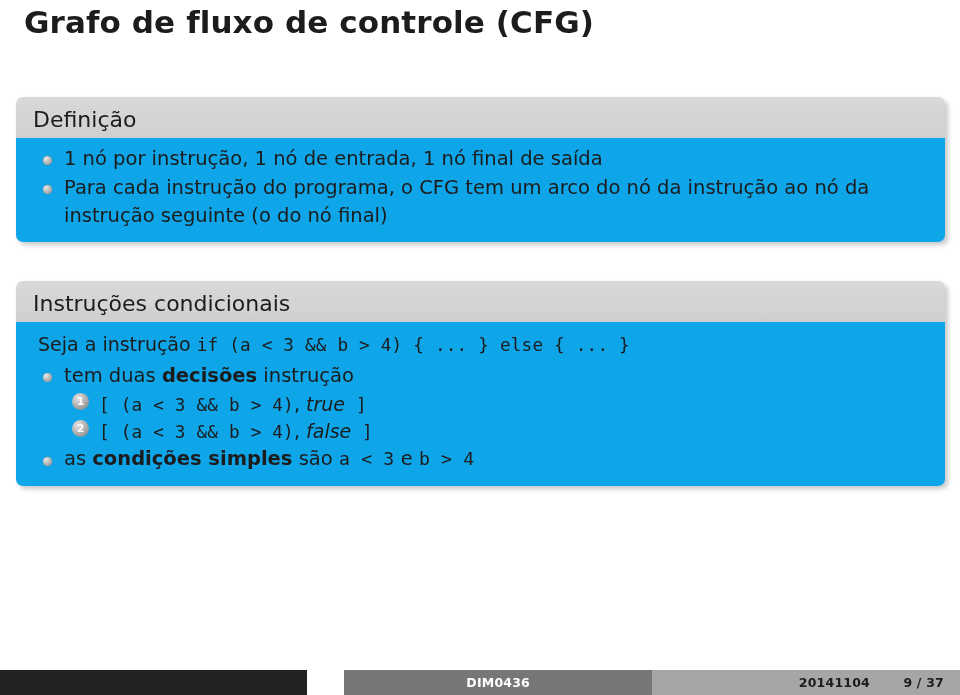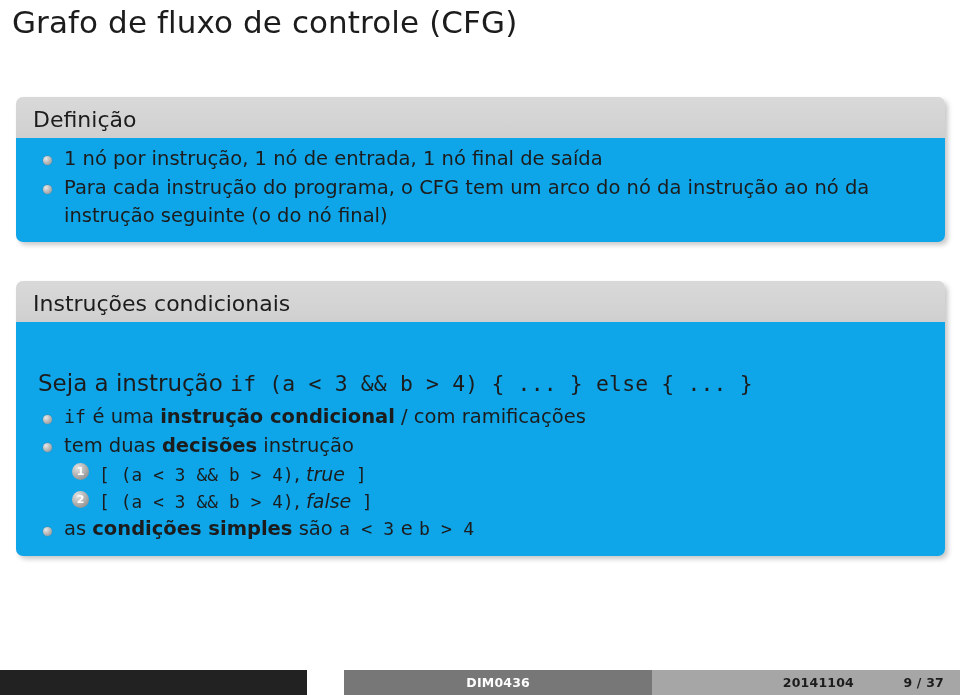--- a/index.html
+++ b/index.html
@@ -13,24 +13,24 @@
     position: relative;
     overflow: hidden;
     font-family: "DejaVu Sans", "Liberation Sans", sans-serif;
     color: #1a1a1a;
     -webkit-font-smoothing: antialiased;
   }
 
   
   .slide-title {
     position: absolute;
-    left: 12px;
+    left: 24px;
     top: 2px;
     font-size: 31px;
-    font-weight: 400;
+    font-weight: 700;
     letter-spacing: 0.1px;
     color: #1c1c1c;
     line-height: 1.3;
     white-space: nowrap;
   }
 
   
   .block {
     position: absolute;
     left: 16px;
@@ -113,25 +113,24 @@
   
   .mono {
     font-family: "DejaVu Sans Mono", "Liberation Mono", monospace;
     font-size: 0.93em;
     letter-spacing: 0.2px;
   }
   .bold { font-weight: 700; }
   .ital { font-style: italic; }
 
   .lead-line {
-    font-size: 23px;
+    font-size: 19px;
     line-height: 1.4;
     color: #1c1c1c;
     padding: 2px 0 4px 5px;
-    margin-top: 36px;
   }
 
   
   .footer {
     position: absolute;
     left: 0;
     bottom: 0;
     width: 960px;
     height: 25px;
     display: flex;
@@ -142,21 +141,21 @@
     align-items: center;
     font-size: 12.5px;
     font-weight: 700;
     letter-spacing: 0.2px;
   }
   .foot-left  { width: 320px; background: #222222; }
   .foot-mid   { width: 320px; background: #777777; color: #ffffff;
                 justify-content: center; margin-left: 37px; }
   .foot-right { width: 320px; background: #a6a6a6; color: #1c1c1c;
                 justify-content: flex-end; padding-right: 16px;
-                box-sizing: border-box; gap: 36px; }
+                box-sizing: border-box; gap: 20px; }
   .foot-right .pageno { min-width: 54px; text-align: right; }
 </style>
 </head>
 <body>
 
 <div class="slide-title">Grafo de fluxo de controle (CFG)</div>
 
 <div class="block" id="block-definicao">
   <div class="block-title">Definição</div>
   <div class="block-body">
@@ -176,24 +175,20 @@
 <div class="block" id="block-condicionais">
   <div class="block-title">Instruções condicionais</div>
   <div class="block-body">
 
     <div class="lead-line">
       <span>Seja a instrução </span><span class="mono">if (a &lt; 3 &amp;&amp; b &gt; 4) { ... } else { ... }</span>
     </div>
 
     <ul class="itemize">
 
-      <li>
-        <span class="ball"></span>
-        <span class="mono">if</span><span> é uma </span><span class="bold">instrução condicional</span><span> / com ramificações</span>
-      </li>
 
 
       <li>
         <span class="ball"></span>
         <span>tem duas </span><span class="bold">decisões</span><span> instrução</span>
 
         <ul class="sublist">
           <li>
             <span class="numbadge">1</span><span class="mono">[ </span><span class="mono">(a &lt; 3 &amp;&amp; b &gt; 4)</span><span>, </span><span class="ital">true</span><span class="mono"> ]</span>
           </li>

